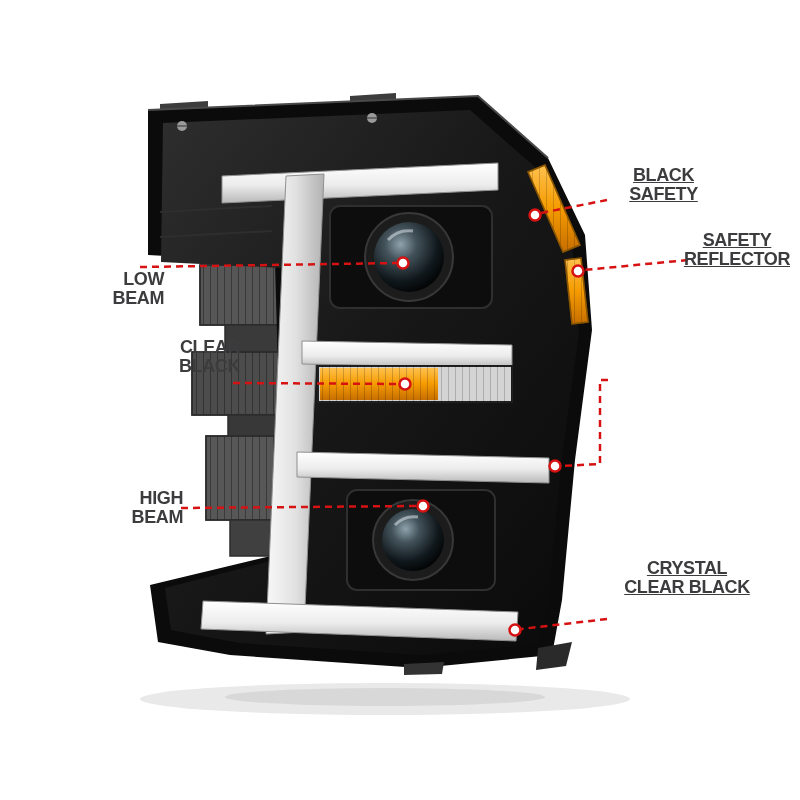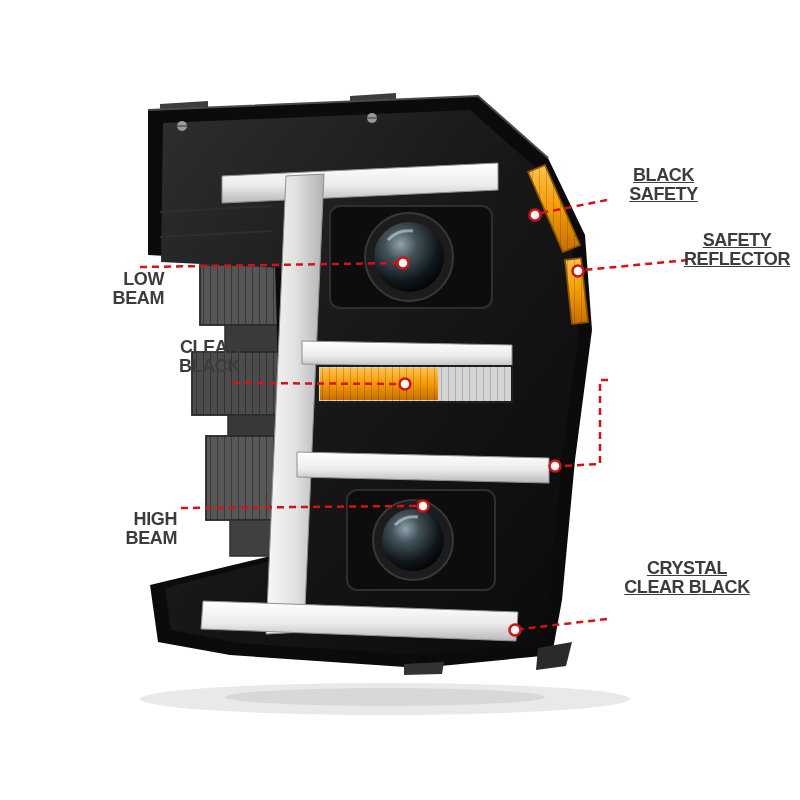--- a/index.html
+++ b/index.html
@@ -172,21 +172,21 @@
     <div>LOW</div>
     <div>BEAM</div>
   </div>
 
   <div class="callout c-left" style="left:150px;top:338px;width:90px;">
     <div>CLEAR</div>
     <div>BLACK</div>
   </div>
 
 
-  <div class="callout c-left" style="left:97px;top:489px;width:80px;margin-top:21px;">
+  <div class="callout c-left" style="left:103px;top:489px;width:80px;">
     <div>HIGH</div>
     <div>BEAM</div>
   </div>
 
   <div class="callout c-center" style="left:612px;top:559px;width:150px;">
     <div>CRYSTAL</div>
     <div>CLEAR BLACK</div>
   </div>
 
 </div>

